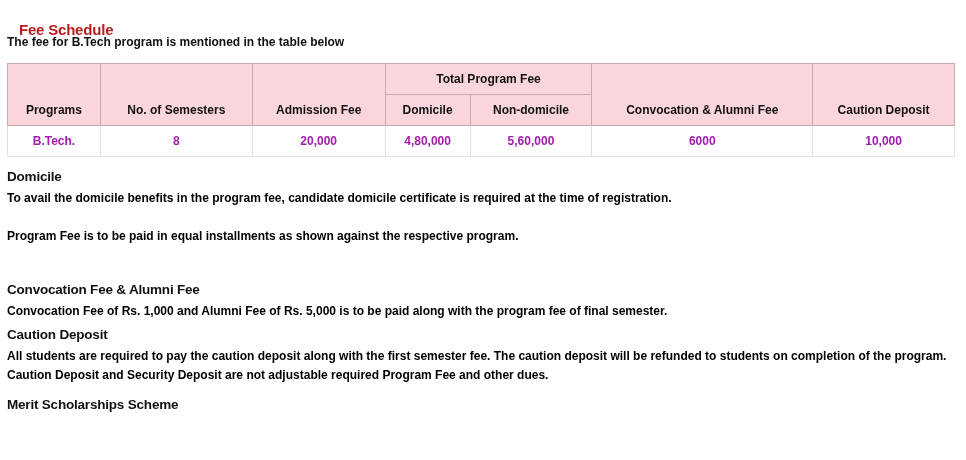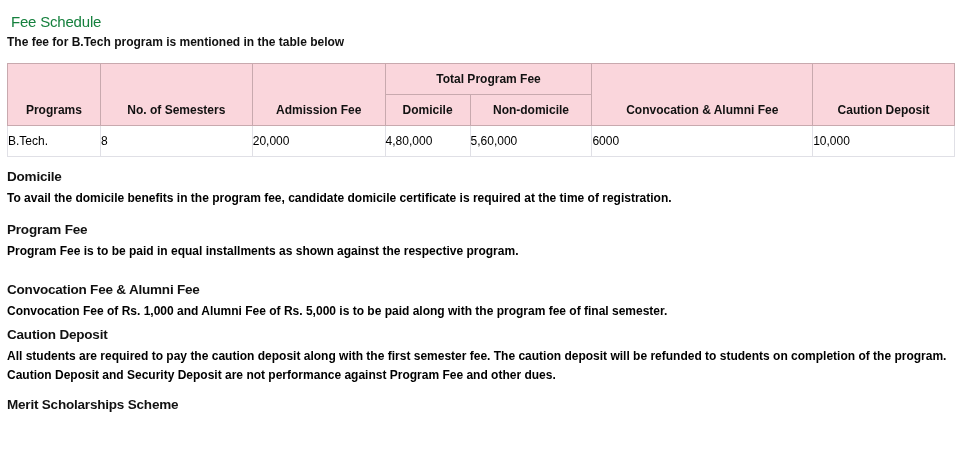--- a/index.html
+++ b/index.html
@@ -12,24 +12,24 @@
     }
     body {
       font-family: "Liberation Sans", "DejaVu Sans", sans-serif;
       color: #111111;
       position: relative;
     }
     .page-title {
       position: absolute;
       left: 7px;
       top: 9px;
-      margin: 4px;
+      margin: 12px;
       font-size: 15px;
-      font-weight: normal;
-      color: #15803d;
+      font-weight: bold;
+      color: #b91c1c;
       letter-spacing: -0.2px;
     }
     .intro {
       position: absolute;
       left: 7px;
       top: 35px;
       margin: 0;
       font-size: 12px;
       font-weight: bold;
       color: #111;
@@ -53,24 +53,25 @@
     }
     table.fee-table th.bottom {
       vertical-align: bottom;
       padding-bottom: 8px;
     }
     table.fee-table tr.hrow1 th { height: 30px; }
     table.fee-table tr.hrow2 th { height: 30px; }
     table.fee-table td {
       border: 1px solid #e0e0e6;
       background: #fff;
-      font-weight: normal;
+      text-align: center;
+      font-weight: bold;
       height: 30px;
       padding: 0;
-      color: #000000;
+      color: #a21caf;
     }
     .section {
       position: absolute;
       left: 7px;
       width: 952px;
     }
     .section h3 {
       margin: 0;
       font-size: 13.5px;
       font-weight: bold;
@@ -127,29 +128,28 @@
     </tr>
   </tbody>
 </table>
 
 <div class="section" style="top:169px;">
   <h3>Domicile</h3>
   <p>To avail the domicile benefits in the program fee, candidate domicile certificate is required at the time of registration.</p>
 </div>
 
 <div class="section" style="top:222px;">
-  <h3>Program Fee</h3>
   <p>Program Fee is to be paid in equal installments as shown against the respective program.</p>
 </div>
 
 <div class="section" style="top:282px;">
   <h3>Convocation Fee &amp; Alumni Fee</h3>
   <p>Convocation Fee of Rs. 1,000 and Alumni Fee of Rs. 5,000 is to be paid along with the program fee of final semester.</p>
 </div>
 
 <div class="section" style="top:327px;">
   <h3>Caution Deposit</h3>
-  <p>All students are required to pay the caution deposit along with the first semester fee. The caution deposit will be refunded to students on completion of the program. Caution Deposit and Security Deposit are not performance against Program Fee and other dues.</p>
+  <p>All students are required to pay the caution deposit along with the first semester fee. The caution deposit will be refunded to students on completion of the program. Caution Deposit and Security Deposit are not adjustable required Program Fee and other dues.</p>
 </div>
 
 <div class="section" style="top:397px;">
   <h3>Merit Scholarships Scheme</h3>
 </div>
 
 </body></html>

